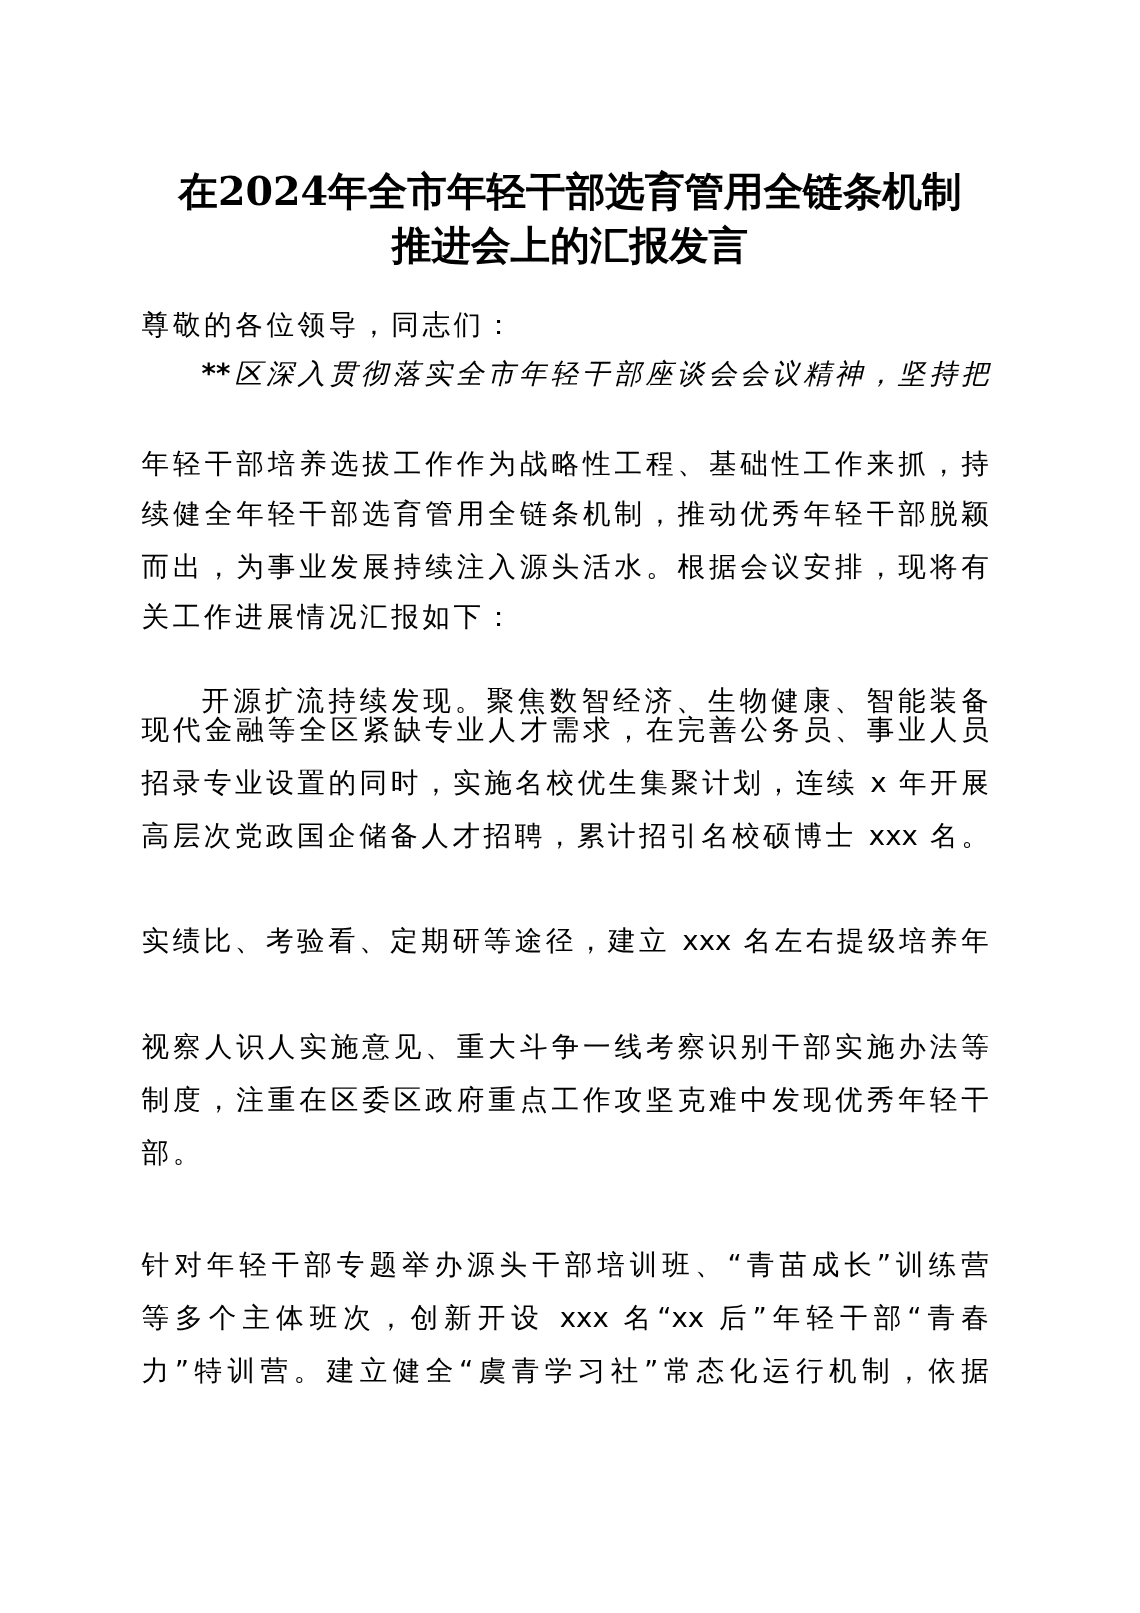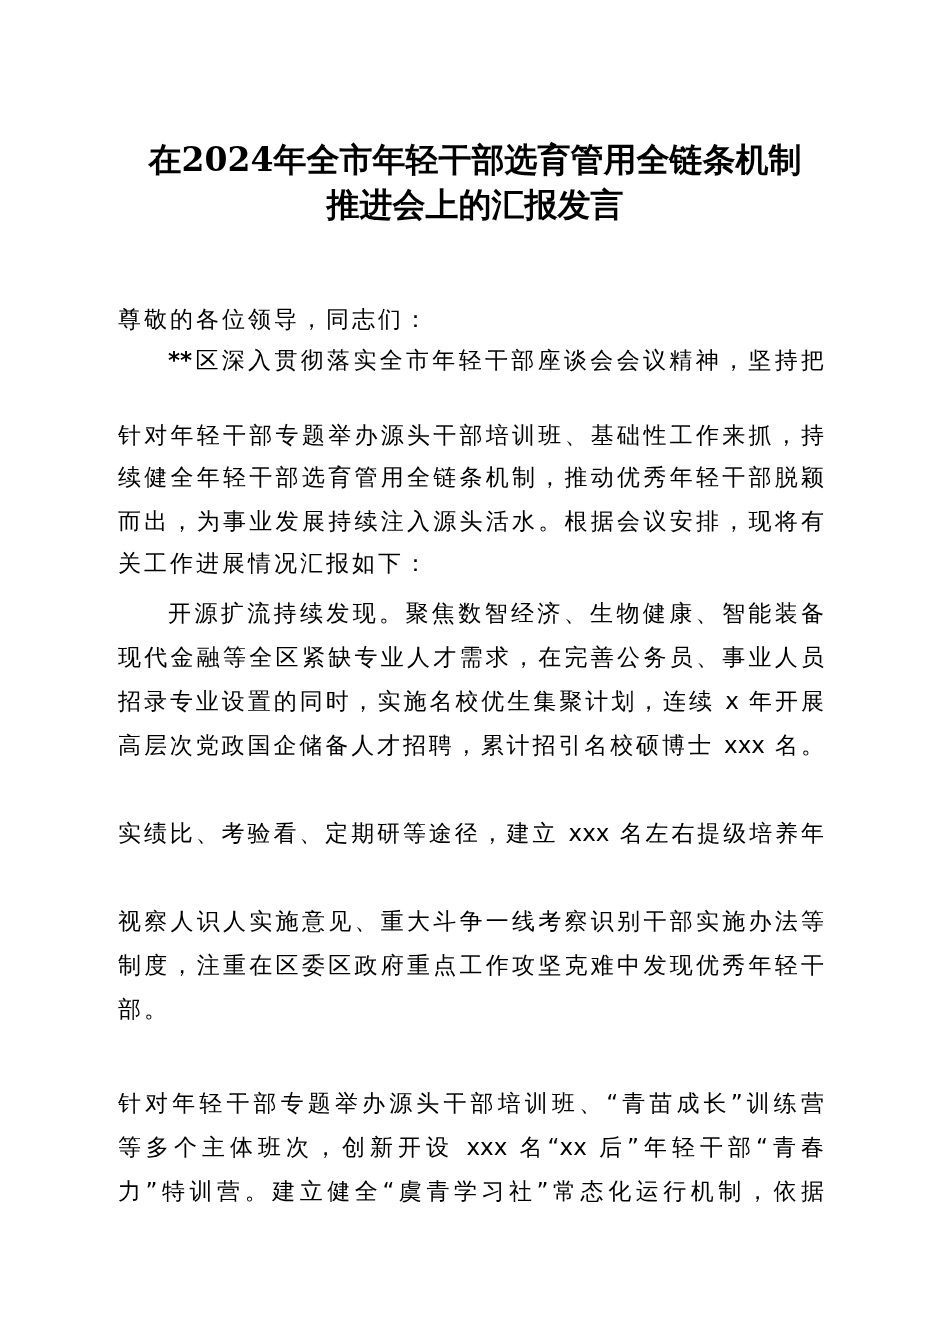--- a/index.html
+++ b/index.html
@@ -39,21 +39,20 @@
       position: absolute;
       left: 118px;
       width: 706px;
       font-family: "DejaVu Sans", "Liberation Sans", sans-serif;
       font-size: 23px;
       line-height: 30px;
       white-space: nowrap;
       text-align: justify;
       text-align-last: justify;
       color: #000;
-      margin-top: 48px;
     }
     .line.short {
       text-align-last: left;
       letter-spacing: 3px;
     }
     .line.indent {
       left: 168px;
       width: 656px;
     }
     .bold { font-weight: bold; }
@@ -61,27 +60,27 @@
 </head>
 <body>
 
 <div class="page">
 
   <div class="title l1">在2024年全市年轻干部选育管用全链条机制</div>
   <div class="title l2">推进会上的汇报发言</div>
 
   <div class="line short" style="top:256px;">尊敬的各位领导，同志们：</div>
 
-  <div class="line indent" style="top:297px;"><span class="bold">**</span><span>区深入贯彻落实全市年轻干部座谈会会议精神，坚持把</span></div>
-  <div class="line" style="top:372px;">针对年轻干部专题举办源头干部培训班、基础性工作来抓，持</div>
+  <div class="line indent" style="top:297px;font-style:italic;"><span class="bold">**</span><span>区深入贯彻落实全市年轻干部座谈会会议精神，坚持把</span></div>
+  <div class="line" style="top:372px;">年轻干部培养选拔工作作为战略性工程、基础性工作来抓，持</div>
   <div class="line" style="top:414px;">续健全年轻干部选育管用全链条机制，推动优秀年轻干部脱颖</div>
   <div class="line" style="top:458px;">而出，为事业发展持续注入源头活水。根据会议安排，现将有</div>
   <div class="line short" style="top:500px;">关工作进展情况汇报如下：</div>
 
-  <div class="line indent" style="top:550px;">开源扩流持续发现。聚焦数智经济、生物健康、智能装备</div>
+  <div class="line indent" style="top:570px;">开源扩流持续发现。聚焦数智经济、生物健康、智能装备</div>
   <div class="line" style="top:594px;">现代金融等全区紧缺专业人才需求，在完善公务员、事业人员</div>
   <div class="line" style="top:638px;">招录专业设置的同时，实施名校优生集聚计划，连续 x 年开展</div>
   <div class="line" style="top:682px;">高层次党政国企储备人才招聘，累计招引名校硕博士 xxx 名。</div>
   <div class="line" style="top:770px;">实绩比、考验看、定期研等途径，建立 xxx 名左右提级培养年</div>
   <div class="line" style="top:858px;">视察人识人实施意见、重大斗争一线考察识别干部实施办法等</div>
   <div class="line" style="top:902px;">制度，注重在区委区政府重点工作攻坚克难中发现优秀年轻干</div>
   <div class="line short" style="top:946px;">部。</div>
 
   <div class="line" style="top:1084px;">等多个主体班次，创新开设 xxx 名“xx 后”年轻干部“青春</div>
   <div class="line" style="top:1040px;">针对年轻干部专题举办源头干部培训班、“青苗成长”训练营</div>

